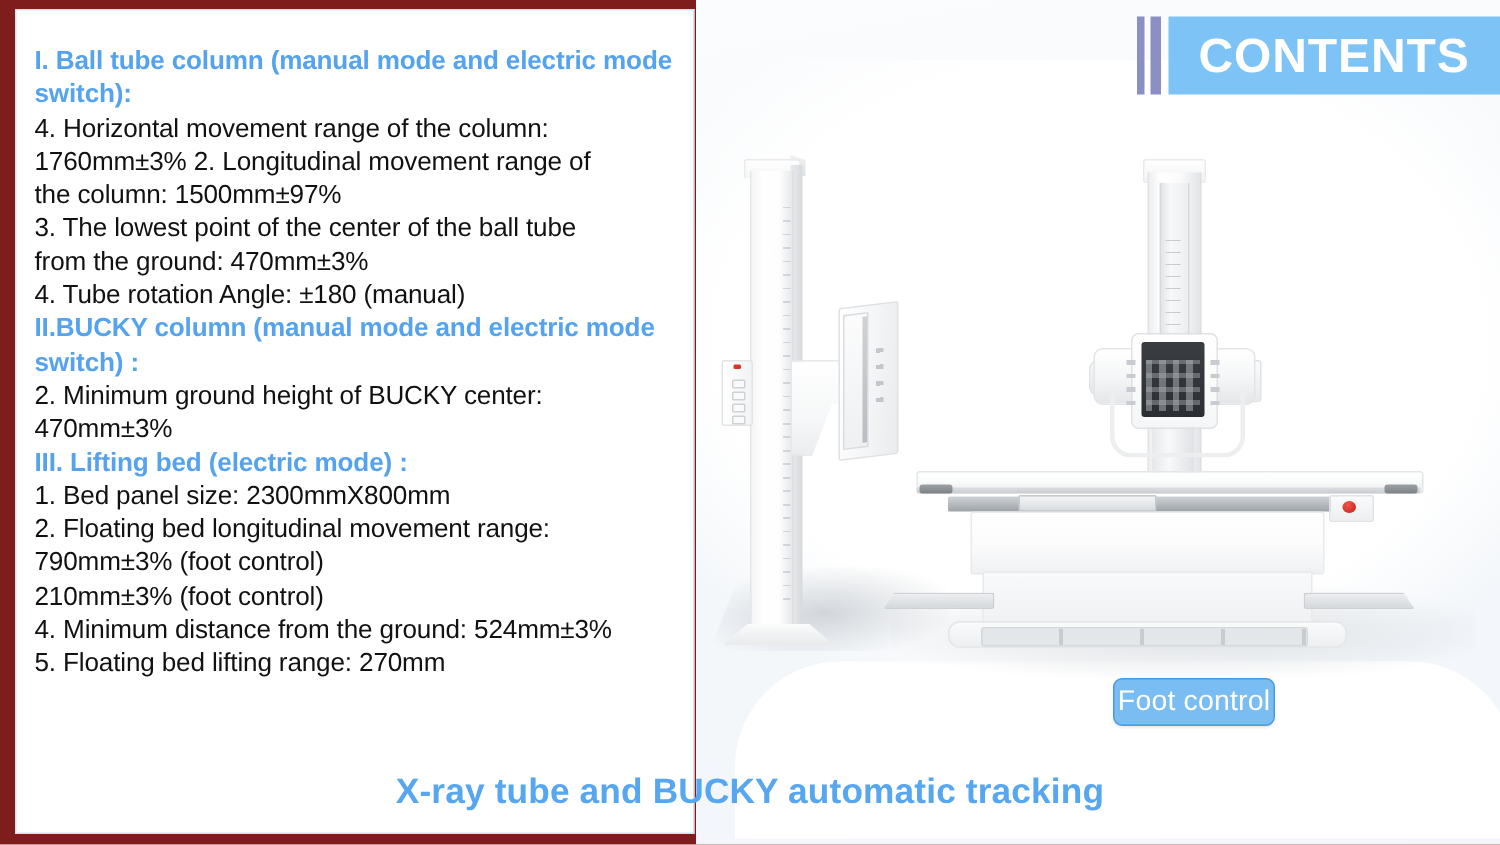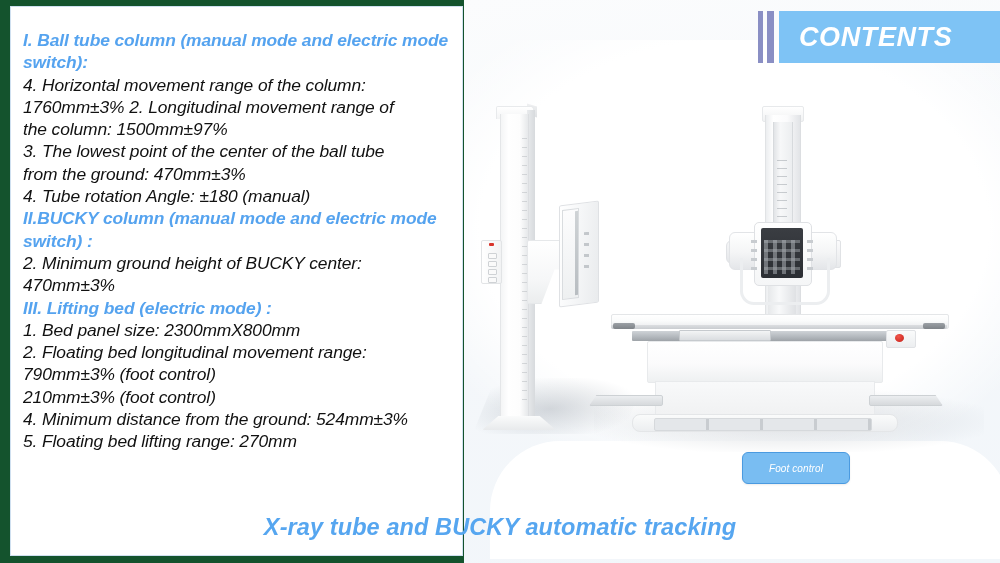--- a/index.html
+++ b/index.html
@@ -12,22 +12,21 @@
     height: 563px;
     font-family: "Liberation Sans", sans-serif;
     overflow: hidden;
     position: relative;
   }
 
   
   .slide {
     position: absolute;
     inset: 0;
-    background: #14532d;
-    font-style: italic;
+    background: #7f1d1d;
   }
 
   
   .spec-panel {
     position: absolute;
     left: 10px;
     top: 6px;
     width: 453px;
     height: 550px;
     border: 1px solid #cfe0f0;
@@ -103,21 +102,21 @@
   }
   .banner-block {
     flex: 1;
     background: #7ec3f5;
     display: flex;
     align-items: center;
     padding-left: 20px;
   }
   .banner-text {
     color: #ffffff;
-    font-size: 27px;
+    font-size: 32px;
     font-weight: bold;
     letter-spacing: 0.6px;
   }
 
   
   .bottom-caption {
     position: absolute;
     left: 0;
     right: 0;
     bottom: 22px;
@@ -142,21 +141,21 @@
     border: 1px solid #4a9ae0;
     border-radius: 6px;
     display: flex;
     align-items: center;
     justify-content: center;
     z-index: 25;
     box-shadow: 0 1px 2px rgba(0,0,0,0.08);
   }
   .foot-control span {
     color: #ffffff;
-    font-size: 10px;
+    font-size: 19px;
     letter-spacing: 0.1px;
   }
 
   
   .machine {
     position: absolute;
     inset: 0;
   }
   .pc { position: absolute; }
 

